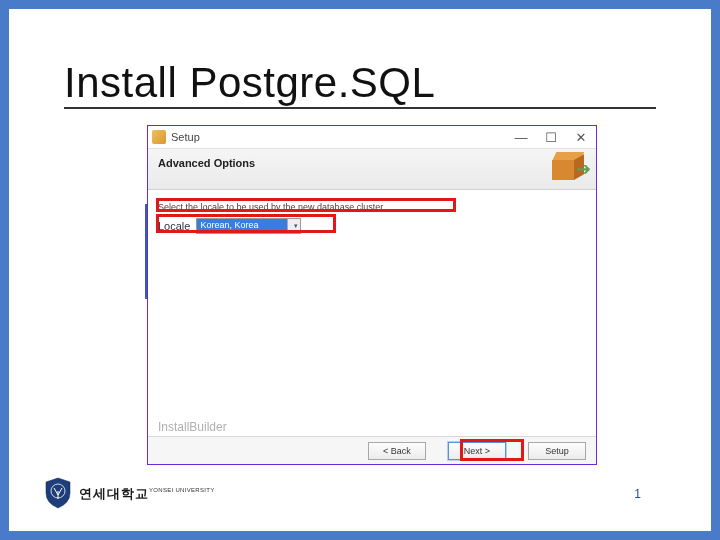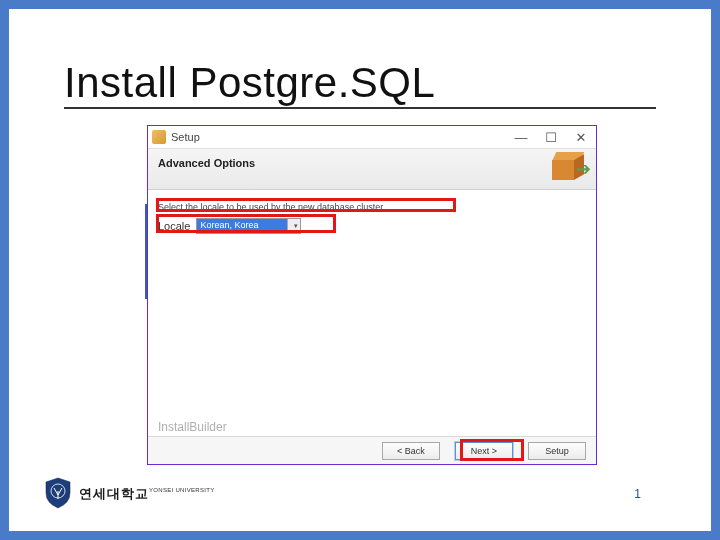--- a/index.html
+++ b/index.html
@@ -203,21 +203,21 @@
     .button-row {
       position: absolute;
       bottom: 0;
       left: 0;
       right: 0;
       height: 28px;
       border-top: 1px solid #d8d8d8;
       display: flex;
       justify-content: flex-end;
       align-items: center;
-      gap: 15px;
+      gap: 22px;
       padding-right: 10px;
       background: #f6f6f6;
     }
     .btn {
       width: 58px;
       height: 18px;
       border: 1px solid #a8a8a8;
       background: linear-gradient(#fdfdfd, #ececec);
       font-size: 9px;
       color: #333;

